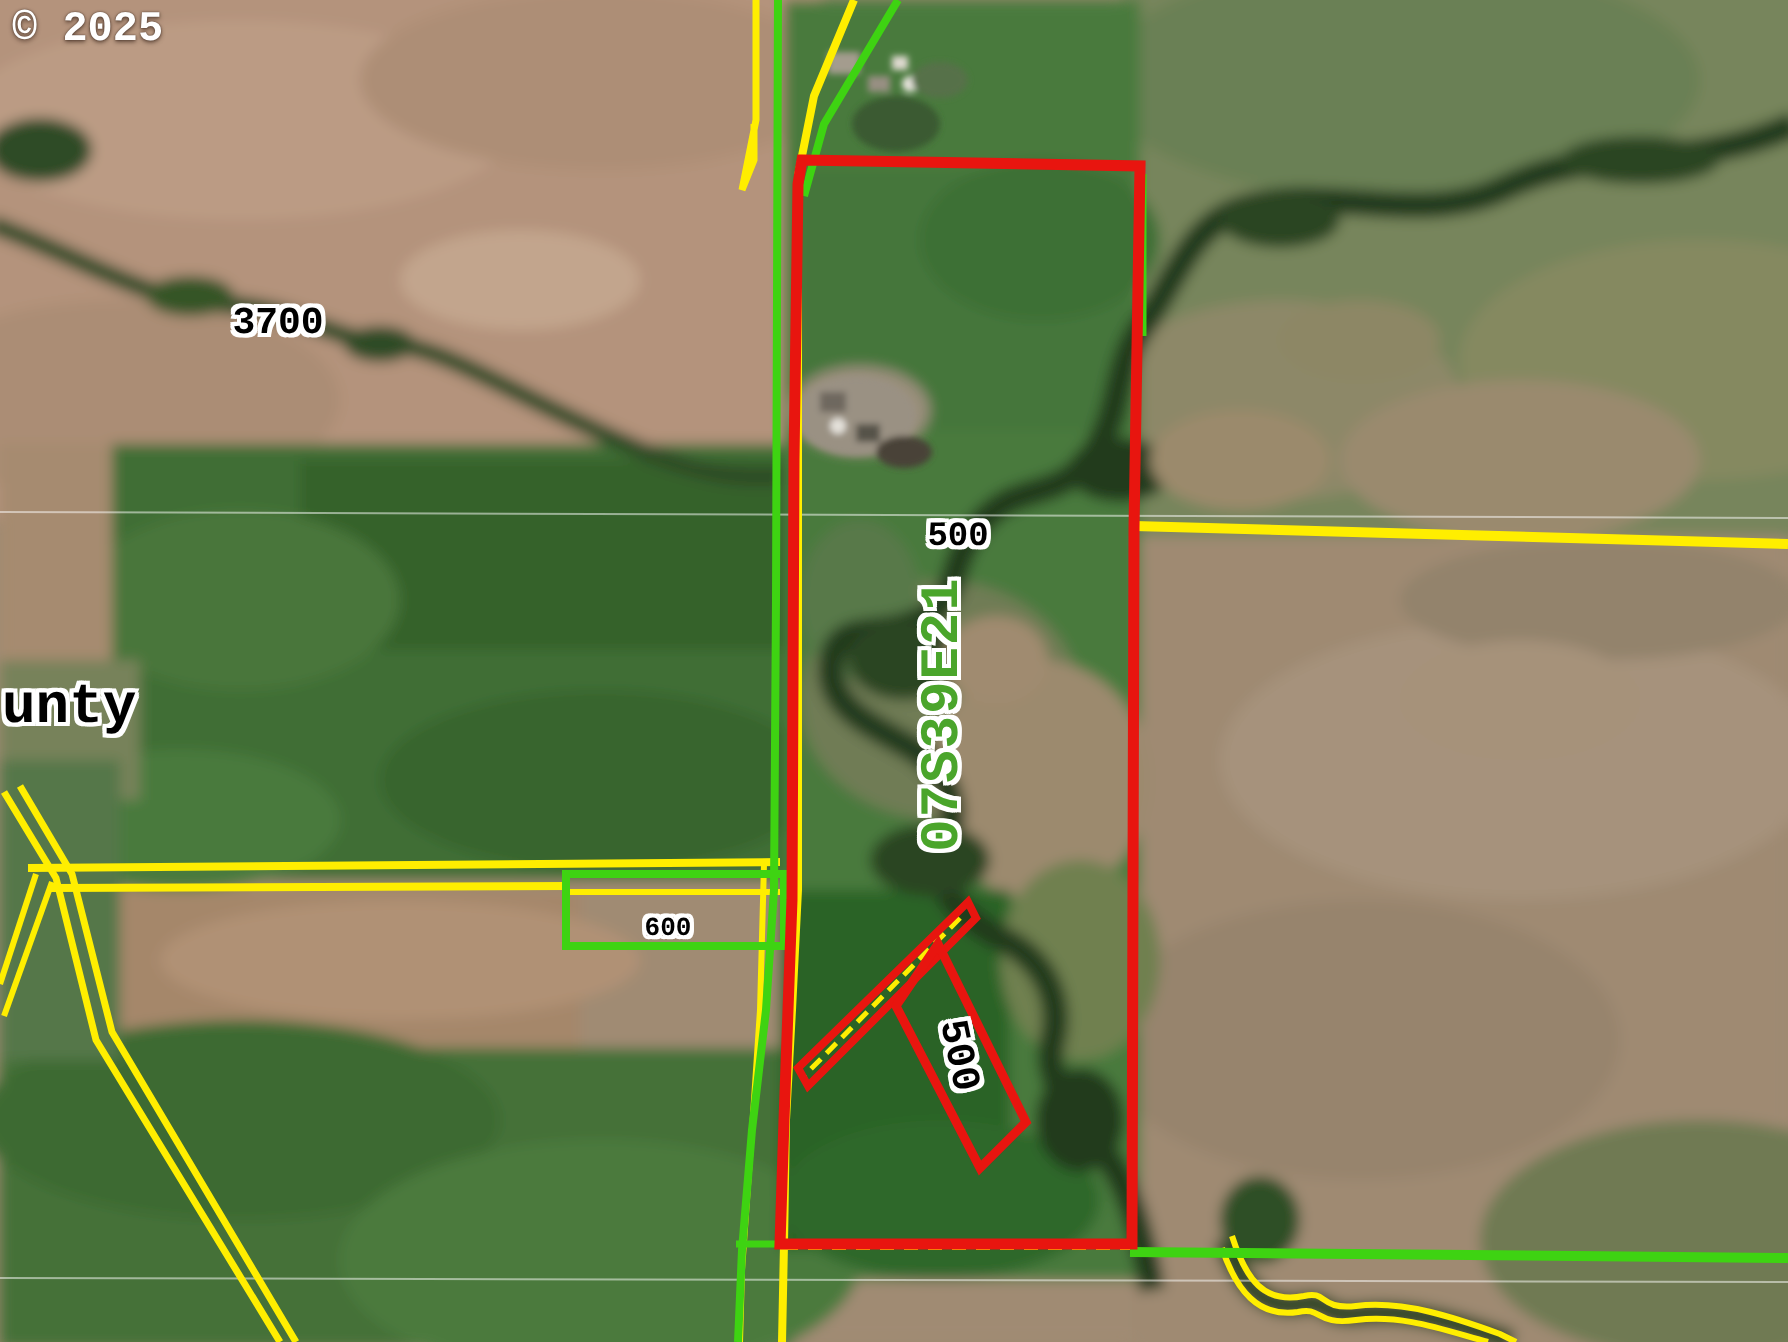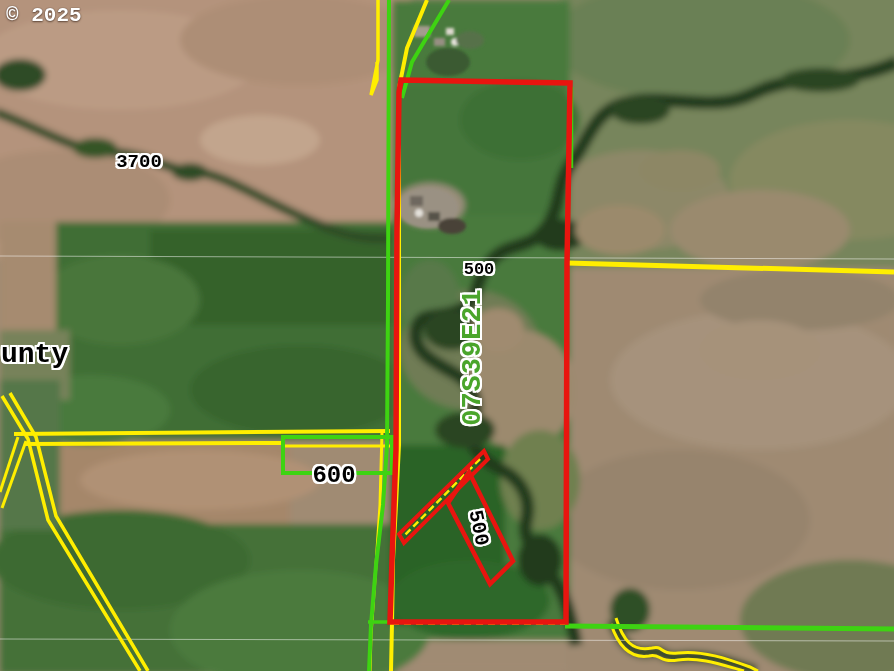--- a/index.html
+++ b/index.html
@@ -12,21 +12,21 @@
   .maplabel{
     position:absolute;font-weight:700;color:#000;white-space:nowrap;
     transform:translate(-50%,-50%);
     text-shadow:-2px -2px 0 #fff,2px -2px 0 #fff,-2px 2px 0 #fff,2px 2px 0 #fff,
       -2px 0 0 #fff,2px 0 0 #fff,0 -2px 0 #fff,0 2px 0 #fff,
       -1px -2px 0 #fff,1px 2px 0 #fff,2px 1px 0 #fff,-2px -1px 0 #fff;
     z-index:30;line-height:1;
   }
   .lbl-3700{left:139px;top:162px;font-size:19px;}
   .lbl-300{left:479px;top:269px;font-size:17px;}
-  .lbl-600{left:334px;top:476px;font-size:24px;text-align:center;}
+  .lbl-600{left:334px;top:464px;font-size:13px;text-align:center;}
   .lbl-500{left:478px;top:528px;font-size:20px;transform:translate(-50%,-50%) rotate(78deg);}
   .lbl-township{
     left:473px;top:357px;font-size:27px;letter-spacing:1px;
     color:var(--township-text-green,#4aa52b);
     transform:translate(-50%,-50%) rotate(-90deg);
   }
   .lbl-county{left:1px;top:341px;font-size:28px;transform:none;}
   .lbl-copyright{
     left:6px;top:5px;transform:none;font-size:21px;
     color:var(--copyright-text,#ffffff);

